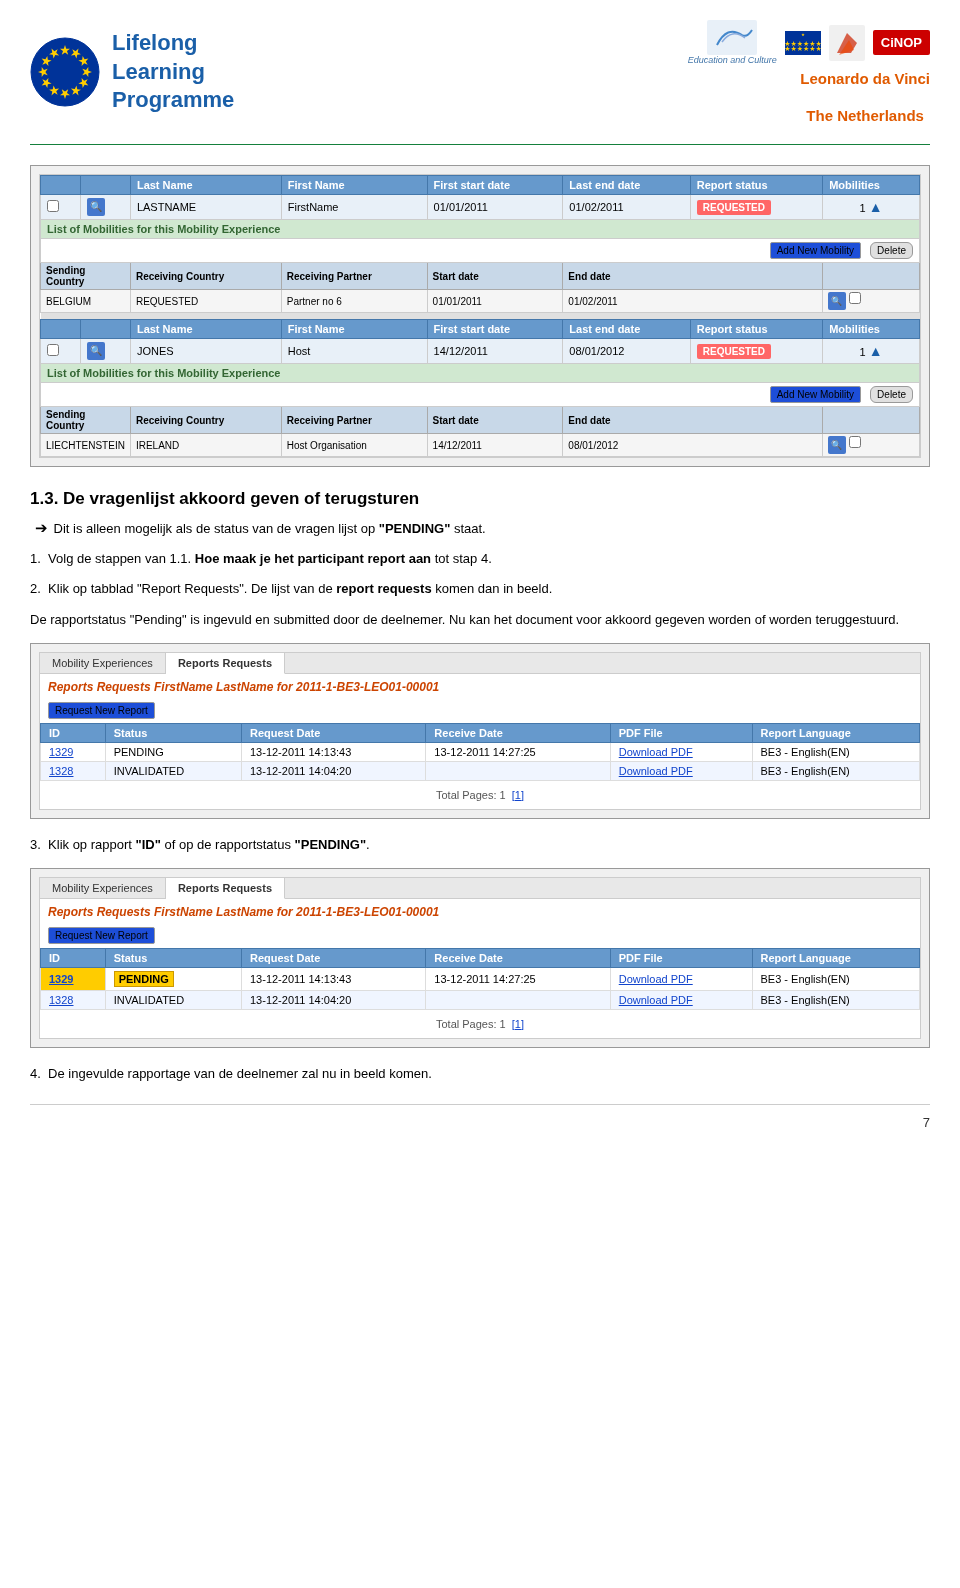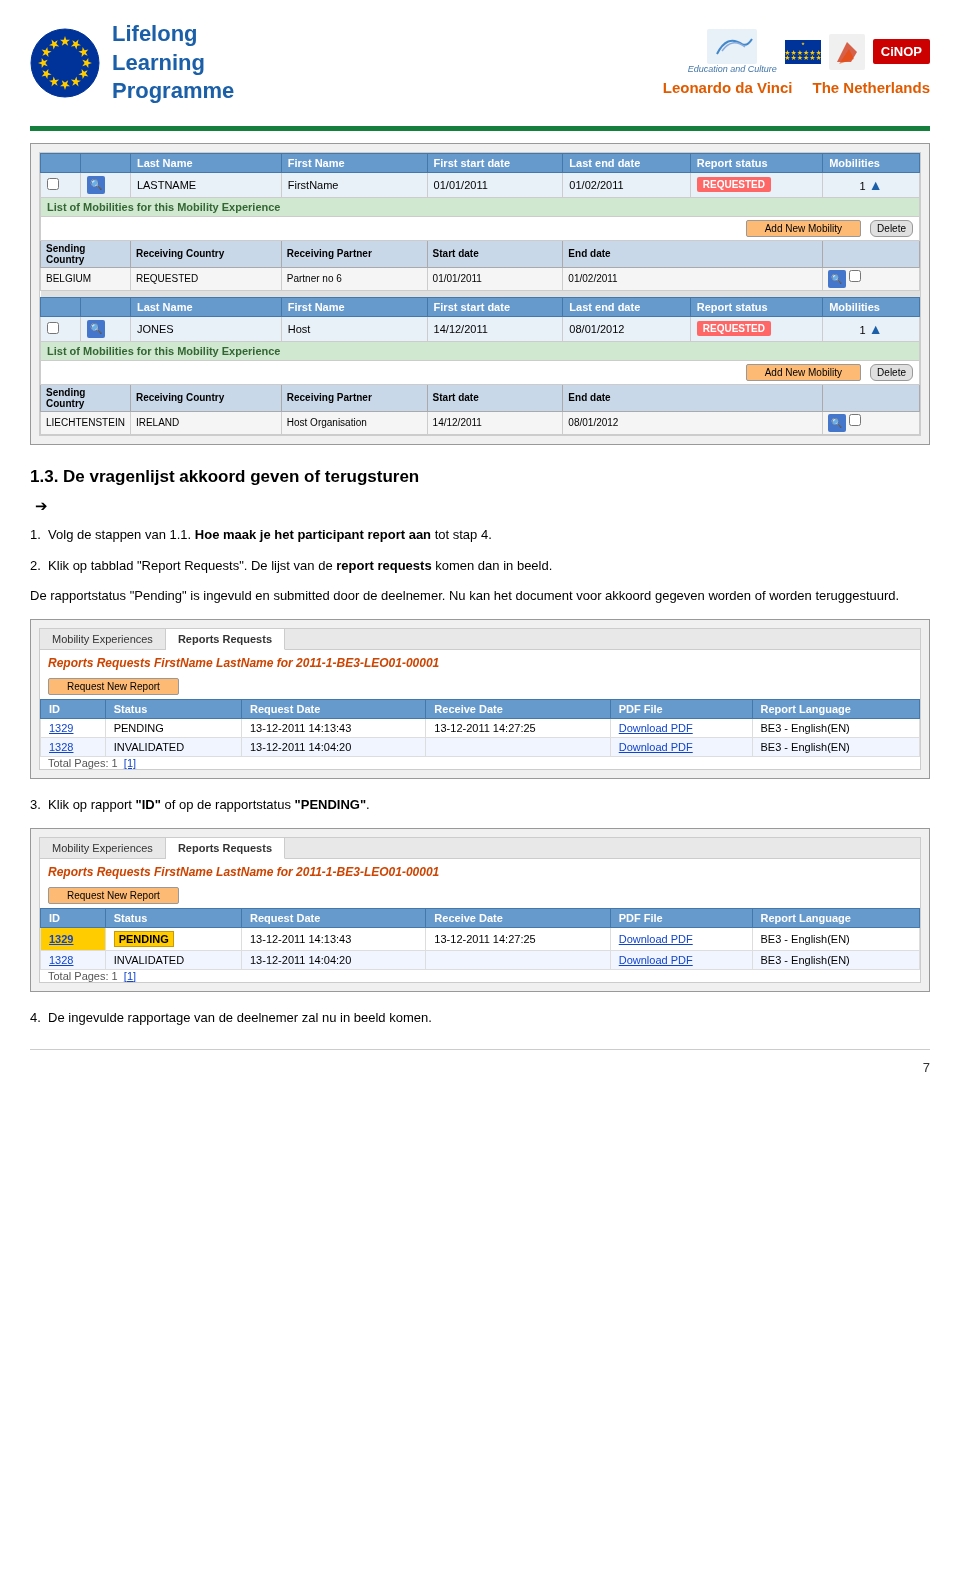--- a/index.html
+++ b/index.html
@@ -11,22 +11,22 @@
       width: 960px;
       padding: 10px 30px 30px 30px;
     }
 
     
     .header {
       display: flex;
       align-items: center;
       justify-content: space-between;
       padding: 10px 0 20px 0;
-      border-bottom: 5px solid #15803d;
-      margin-bottom: 12px;
+      border-bottom: 1px solid #15803d;
+      margin-bottom: 20px;
     }
     .header-left {
       display: flex;
       align-items: center;
       gap: 12px;
     }
     .eu-star-circle {
       width: 70px;
       height: 70px;
     }
@@ -102,23 +102,23 @@
       color: #336633;
       font-size: 11px;
       padding: 3px 6px;
     }
     .subrow-data td {
       background: #f5f5f5 !important;
       font-size: 10px;
       padding: 2px 5px;
     }
     .btn-small {
-      background: #fdba74;
+      background: #1d4ed8;
       border: 1px solid #999;
-      padding: 2px 18px;
+      padding: 2px 6px;
       font-size: 10px;
       cursor: pointer;
       border-radius: 2px;
     }
     .btn-small-delete {
       background: #e0e0e0;
       border: 1px solid #999;
       padding: 2px 6px;
       font-size: 10px;
       cursor: pointer;
@@ -233,23 +233,23 @@
     .reports-table td {
       padding: 3px 8px;
       border: 1px solid #ddd;
       background: #fff;
       margin-top: 30px;
     }
     .reports-table tr:nth-child(even) td {
       background: #f0f5ff;
     }
     .total-pages {
-      text-align: left;
-      font-size: 11px;
-      padding: 0 8px;
+      text-align: center;
+      font-size: 11px;
+      padding: 8px 8px;
       color: #555;
     }
     .highlight-row td:first-child {
       background: #ffcc00 !important;
       font-weight: bold;
     }
     .highlight-row .status-pending-highlight {
       background: #ffcc00 !important;
       font-weight: bold;
       border: 1px solid #cc9900;
@@ -320,21 +320,21 @@
         </svg>
 
         <svg width="36" height="36" viewBox="0 0 36 36">
           <rect width="36" height="36" fill="#f0f0f0" rx="2"></rect>
           <path d="M8,28 L18,8 L28,18 L22,28 Z" fill="#cc2200" opacity="0.7"></path>
           <path d="M10,30 L20,15 L25,25" fill="#ee4400" opacity="0.6"></path>
         </svg>
 
         <div class="cinop-box" style="font-size:13px;background:#cc0000;color:white;padding:5px 8px;font-weight:bold;border-radius:2px;">CiNOP</div>
       </div>
-      <div style="display:flex;gap:20px;align-items:center;">
+      <div style="display:flex;gap:20px;align-items:center;flex-direction:column;">
         <div style="font-size:15px;font-weight:bold;color:#e05a00;">Leonardo da Vinci</div>
         <div style="font-size:15px;font-weight:bold;color:#e05a00;">The Netherlands</div>
       </div>
     </div>
   </div>
 </div>
 
 <div class="screenshot-box">
   <div class="screenshot-inner">
     <table class="mobility-table">
@@ -462,20 +462,23 @@
         </tr>
       </tbody>
     </table>
   </div>
 </div>
 
 <div class="section-title">1.3. De vragenlijst akkoord geven of terugsturen</div>
 
 <div class="bullet-line">
   <span class="arrow-bullet">➔</span>
+  <p>
+    Dit is alleen mogelijk als de status van de vragen lijst op <strong>"PENDING"</strong> staat.
+  </p>
 </div>
 
 <div class="numbered-section">
   <span>1.</span>
   &nbsp;<span>Volg de stappen van 1.1. <strong>Hoe maak je het participant report aan</strong> tot stap 4.</span>
 </div>
 
 <div class="numbered-section">
   <span>2.</span>
   &nbsp;<span>Klik op tabblad "Report Requests". De lijst van de <strong>report requests</strong> komen dan in beeld.</span>

